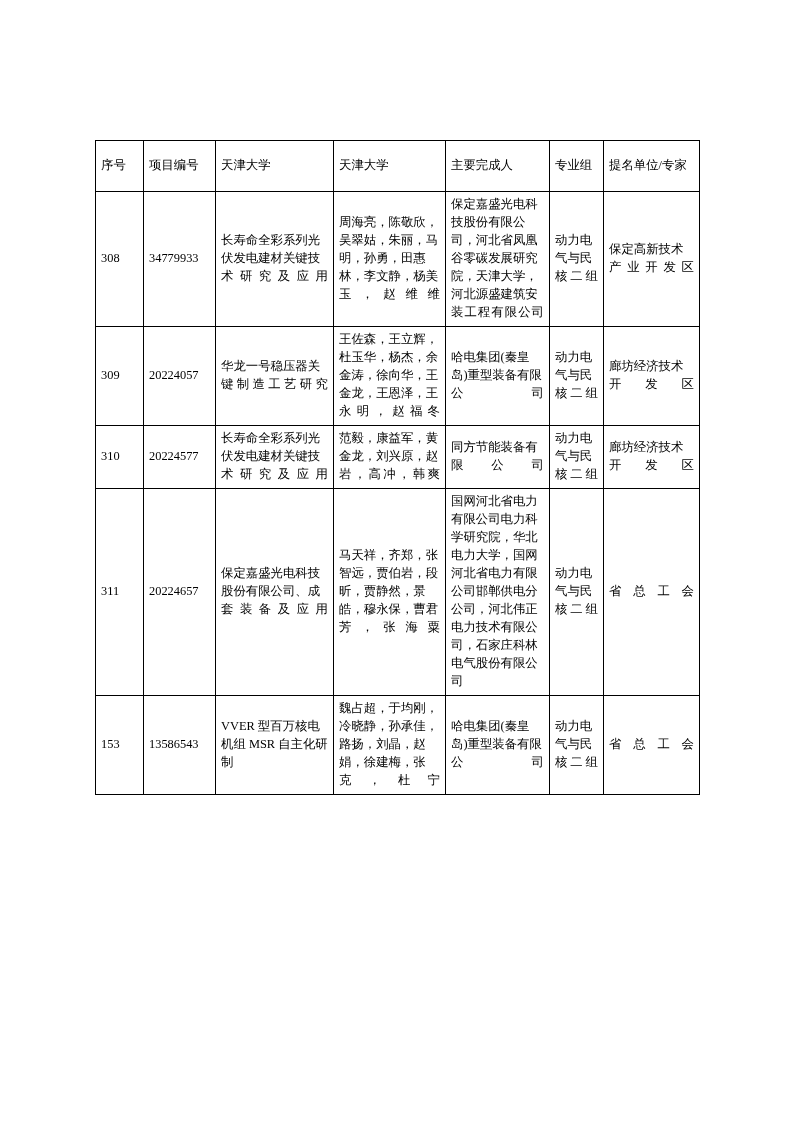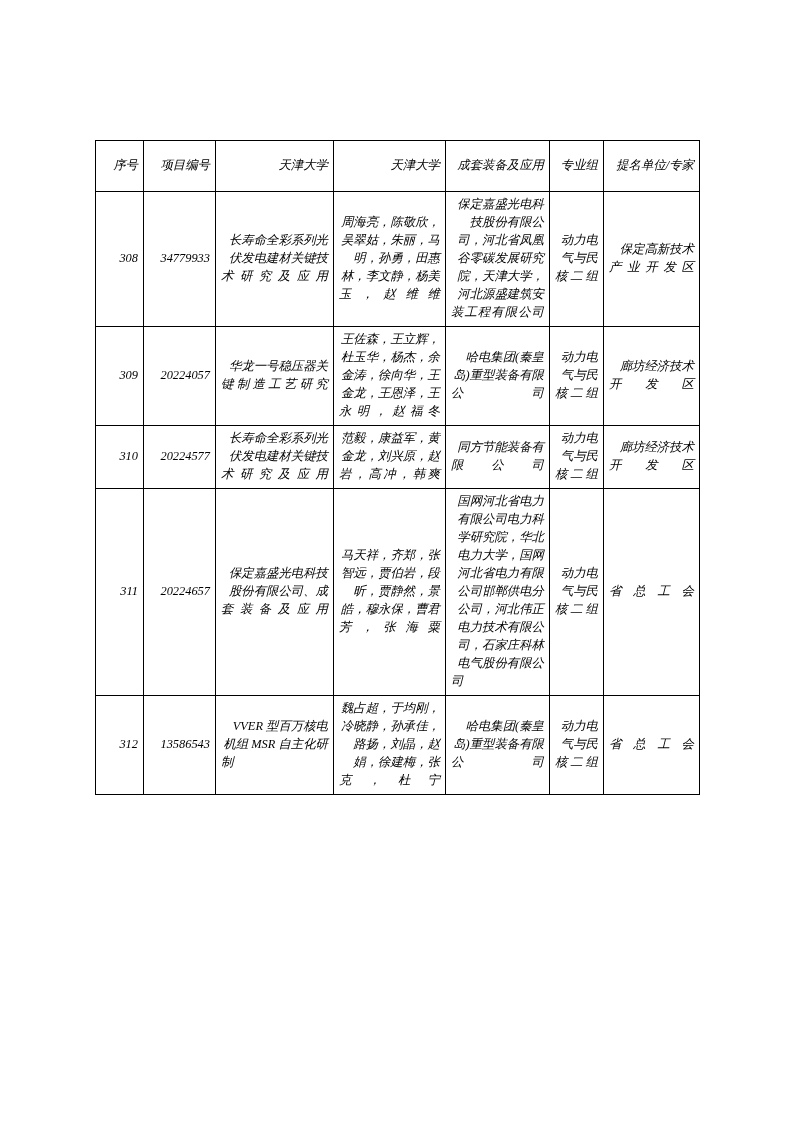--- a/index.html
+++ b/index.html
@@ -25,25 +25,24 @@
     table-layout: fixed;
     width: 604px;
     font-size: 12.4px;
     line-height: 1.45;
   }
   table.award-table td,
   table.award-table th {
     border: 1px solid #000000;
     padding: 4px 5px;
     vertical-align: middle;
-    text-align: right;
+    text-align: left;
     word-wrap: break-word;
     overflow-wrap: break-word;
     font-weight: normal;
-    font-style: italic;
   }
   thead td {
     height: 42px;
   }
   
   col.c-seq    { width: 48px; }
   col.c-code   { width: 72px; }
   col.c-name   { width: 118px; }
   col.c-people { width: 112px; }
   col.c-units  { width: 104px; }
@@ -82,21 +81,21 @@
       <col class="c-units">
       <col class="c-group">
       <col class="c-nom">
     </colgroup>
     <thead>
       <tr>
         <td class="hdr">序号</td>
         <td class="hdr">项目编号</td>
         <td class="hdr">天津大学</td>
         <td class="hdr">天津大学</td>
-        <td class="hdr">成套装备及应用</td>
+        <td class="hdr">主要完成人</td>
         <td class="hdr">专业组</td>
         <td class="hdr">提名单位/专家</td>
       </tr>
     </thead>
     <tbody>
       <tr>
         <td class="cell-seq">308</td>
         <td class="cell-code">34779933</td>
         <td class="cell-name">长寿命全彩系列光伏发电建材关键技术研究及应用</td>
         <td class="cell-people">周海亮，陈敬欣，吴翠姑，朱丽，马明，孙勇，田惠林，李文静，杨美玉，赵维维</td>
@@ -125,21 +124,21 @@
       <tr>
         <td class="cell-seq">311</td>
         <td class="cell-code">20224657</td>
         <td class="cell-name">保定嘉盛光电科技股份有限公司、成套装备及应用</td>
         <td class="cell-people">马天祥，齐郑，张智远，贾伯岩，段昕，贾静然，景皓，穆永保，曹君芳，张海粟</td>
         <td class="cell-units">国网河北省电力有限公司电力科学研究院，华北电力大学，国网河北省电力有限公司邯郸供电分公司，河北伟正电力技术有限公司，石家庄科林电气股份有限公司</td>
         <td class="cell-group">动力电气与民核二组</td>
         <td class="cell-nom">省总工会</td>
       </tr>
       <tr>
-        <td class="cell-seq">312</td>
+        <td class="cell-seq">153</td>
         <td class="cell-code">13586543</td>
         <td class="cell-name">VVER 型百万核电机组 MSR 自主化研制</td>
         <td class="cell-people">魏占超，于均刚，冷晓静，孙承佳，路扬，刘晶，赵娟，徐建梅，张克，杜宁</td>
         <td class="cell-units">哈电集团(秦皇岛)重型装备有限公司</td>
         <td class="cell-group">动力电气与民核二组</td>
         <td class="cell-nom">省总工会</td>
       </tr>
     </tbody>
   </table>
 </div>

